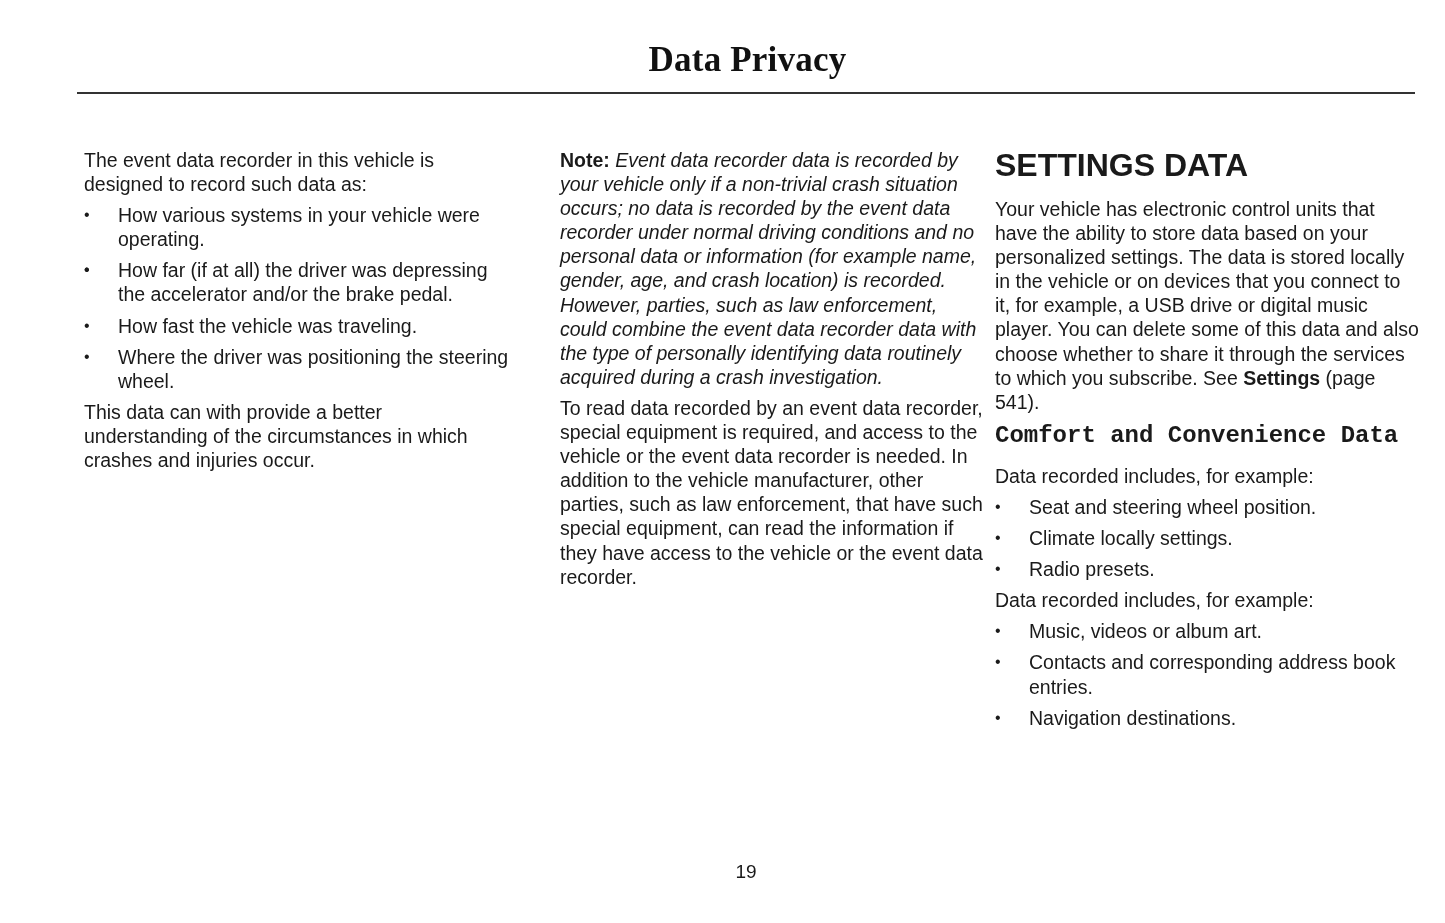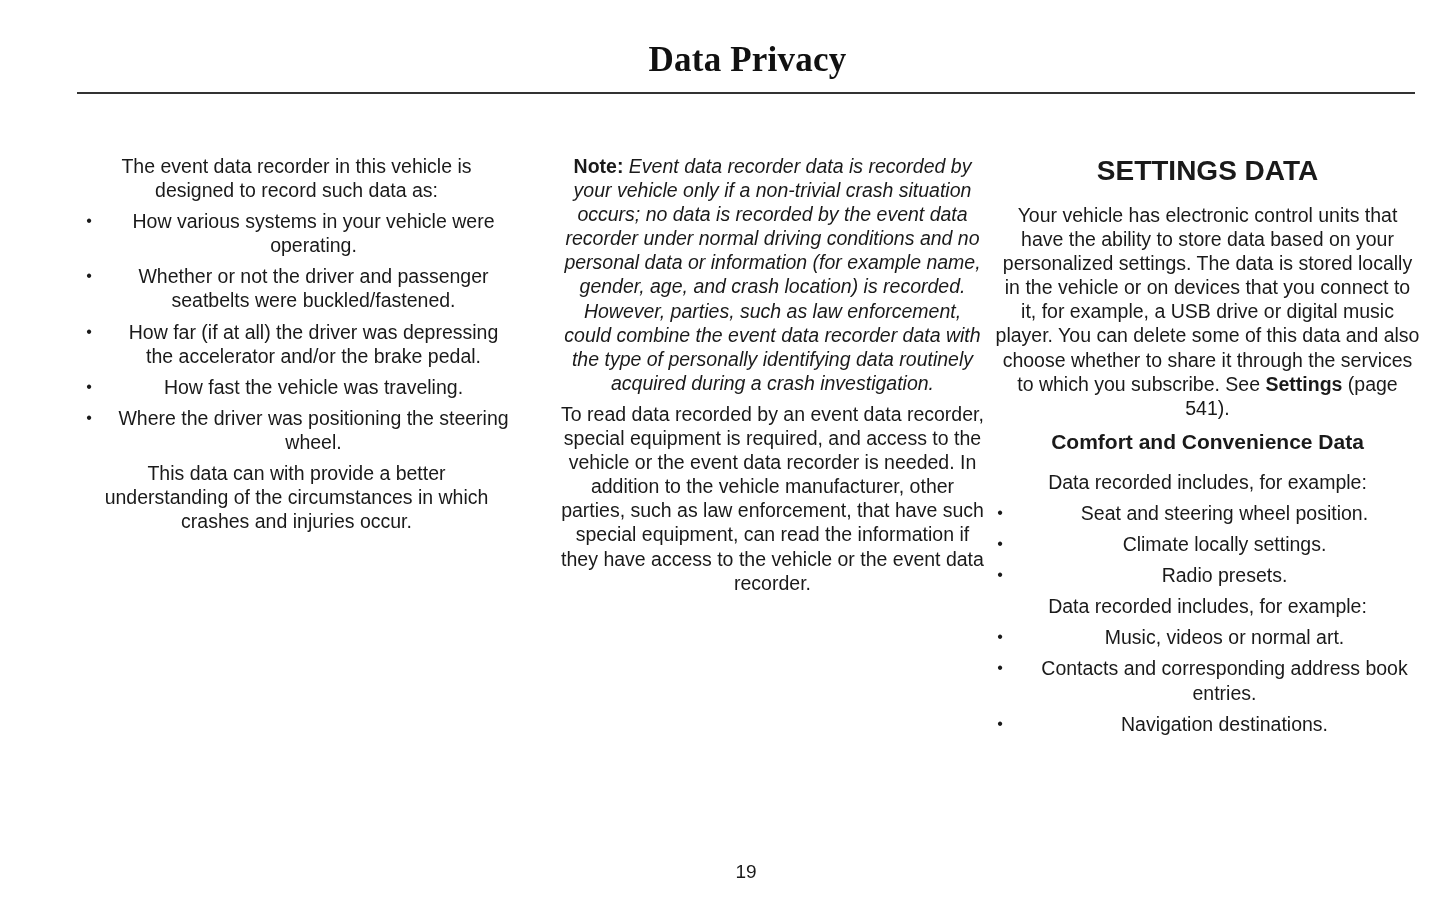--- a/index.html
+++ b/index.html
@@ -9,48 +9,48 @@
   }
   .title {
     position: absolute; left: 0; top: 40px; width: 1495px; text-align: center;
     font-family: "Liberation Serif", "DejaVu Serif", serif; font-weight: bold;
     font-size: 35px; color: #111; letter-spacing: 0.2px;
   }
   .rule {
     position: absolute; left: 77px; top: 92px; width: 1338px; height: 0;
     border-top: 2px solid #333;
   }
-  .col { position: absolute; top: 154px; font-size: 19.5px; line-height: 24.1px; text-align: center; }
+  .col { position: absolute; top: 148px; font-size: 19.5px; line-height: 24.1px; }
   .col1 { left: 84px; width: 425px; }
   .col2 { left: 540px; width: 425px; margin-left: 20px; }
   .col3 { left: 995px; width: 425px; }
   p { margin: 0 0 7px 0; }
   ul { list-style: none; margin: 0 0 7px 0; padding: 0; }
   li { position: relative; padding-left: 34px; margin-bottom: 7px; }
   li .bullet { position: absolute; left: 0; top: 0; width: 10px; font-size: 16px; }
   .note { font-style: italic; }
   .note b { font-style: normal; }
-  .h2 { font-weight: bold; font-size: 28px; margin: 4px 0 19px 0; line-height: 26px; }
-  .h3 { font-weight: bold; font-size: 21px; margin: 10px 0 16px 0; line-height: 24px; }
+  .h2 { font-weight: bold; font-size: 32px; margin: 4px 0 19px 0; line-height: 26px; }
+  .h3 { font-weight: bold; font-size: 24px; margin: 10px 0 16px 0; line-height: 24px; font-family: Liberation Mono, monospace; }
   .page-num {
     position: absolute; left: 0; top: 861px; width: 1492px; text-align: center;
     font-size: 19px;
   }
 </style>
 </head>
 <body>
 
 <div class="title">Data Privacy</div>
 <div class="rule"></div>
 
 <div class="col col1">
   <p>The event data recorder in this vehicle is designed to record such data as:</p>
   <ul>
     <li><span class="bullet">•</span><span>How various systems in your vehicle were operating.</span></li>
-    <li><span class="bullet">•</span><span>Whether or not the driver and passenger seatbelts were buckled/fastened.</span></li>
+    <li><span class="bullet">•</span></li>
     <li><span class="bullet">•</span><span>How far (if at all) the driver was depressing the accelerator and/or the brake pedal.</span></li>
     <li><span class="bullet">•</span><span>How fast the vehicle was traveling.</span></li>
     <li><span class="bullet">•</span><span>Where the driver was positioning the steering wheel.</span></li>
   </ul>
   <p>This data can with provide a better understanding of the circumstances in which crashes and injuries occur.</p>
 </div>
 
 <div class="col col2">
   <p class="note"><b>Note:</b> <span>Event data recorder data is recorded by your vehicle only if a non-trivial crash situation occurs; no data is recorded by the event data recorder under normal driving conditions and no personal data or information (for example name, gender, age, and crash location) is recorded. However, parties, such as law enforcement, could combine the event data recorder data with the type of personally identifying data routinely acquired during a crash investigation.</span></p>
   <p>To read data recorded by an event data recorder, special equipment is required, and access to the vehicle or the event data recorder is needed. In addition to the vehicle manufacturer, other parties, such as law enforcement, that have such special equipment, can read the information if they have access to the vehicle or the event data recorder.</p>
@@ -63,19 +63,19 @@
   <div class="h3">Comfort and Convenience Data</div>
   <p>Data recorded includes, for example:</p>
   <ul>
     <li><span class="bullet">•</span><span>Seat and steering wheel position.</span></li>
     <li><span class="bullet">•</span><span>Climate locally settings.</span></li>
     <li><span class="bullet">•</span><span>Radio presets.</span></li>
   </ul>
 
   <p>Data recorded includes, for example:</p>
   <ul>
-    <li><span class="bullet">•</span><span>Music, videos or normal art.</span></li>
+    <li><span class="bullet">•</span><span>Music, videos or album art.</span></li>
     <li><span class="bullet">•</span><span>Contacts and corresponding address book entries.</span></li>
     <li><span class="bullet">•</span><span>Navigation destinations.</span></li>
   </ul>
 </div>
 
 <div class="page-num">19</div>
 
 </body></html>

